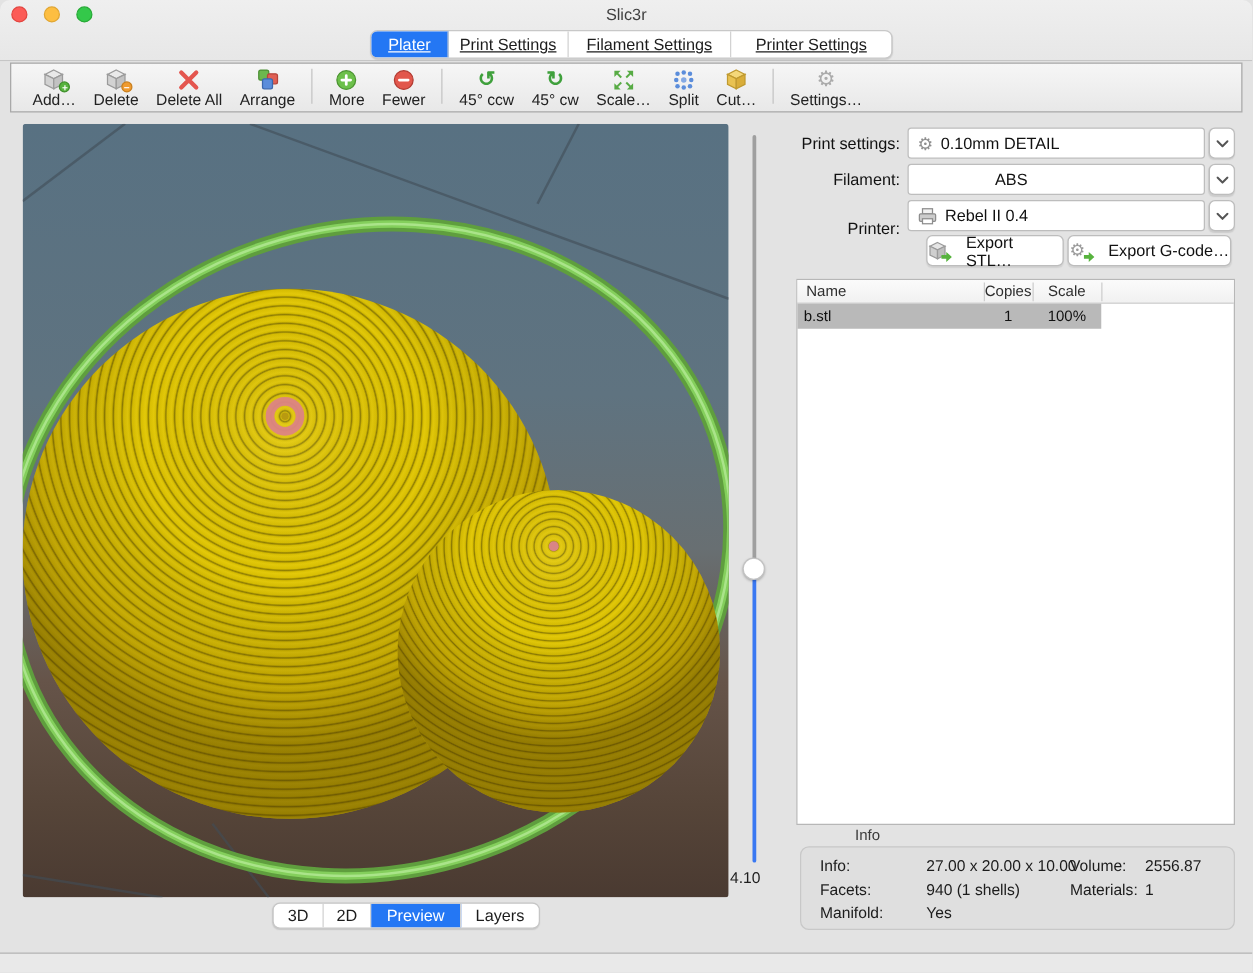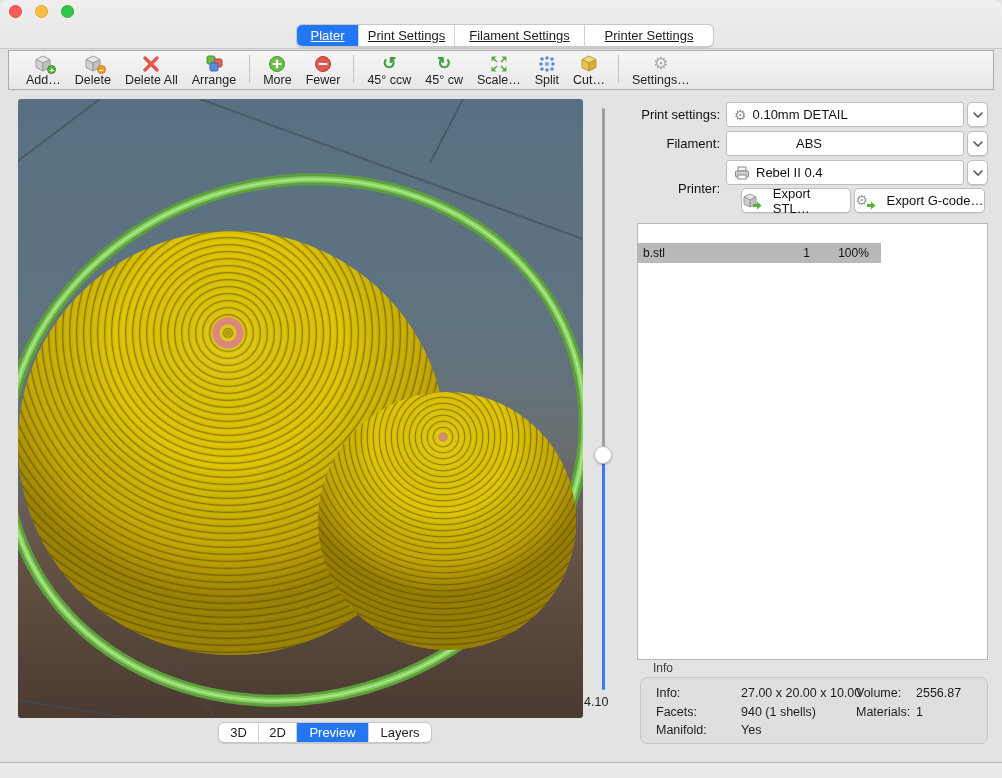--- a/index.html
+++ b/index.html
@@ -100,21 +100,21 @@
   .hname  { position:absolute; left:7px;  top:2px; }
   .hcop   { position:absolute; left:149px; width:39px; top:2px; text-align:center; }
   .hscale { position:absolute; left:188px; width:55px; top:2px; text-align:center; }
   .obj-row { position:absolute; left:0; top:19px; width:243px; height:20px;
              background:#b9b9b9; font-size:12px; color:#111; }
   .cname  { position:absolute; left:5px; top:3px; }
   .ccop   { position:absolute; left:149px; width:39px; top:3px; text-align:center; }
   .cscale { position:absolute; left:188px; width:55px; top:3px; text-align:center; }
 
   
-  .info-title { position:absolute; left:653px; top:661px; font-size:12px; color:#3a3a3a; }
+  .info-title { position:absolute; left:684px; top:661px; font-size:12px; color:#3a3a3a; }
   .info-box { position:absolute; left:640px; top:677px; width:348px; height:67px;
               background:#dfdfdf; border:1px solid #c8c8c8; border-radius:7px;
               font-size:12.5px; color:#1c1c1c; }
   .info-box span { position:absolute; white-space:nowrap; }
   .il1{left:15px}.iv1{left:100px}.il2{left:215px}.iv2{left:275px}
   .ir1{top:8px}.ir2{top:27px}.ir3{top:45px}
 
   
   .statusbar { position:absolute; left:0; top:762px; width:1002px; height:16px;
                background:#e9e9e9; border-top:1px solid #b2b2b2; }
@@ -122,20 +122,21 @@
   svg { display:block; }
 </style>
 </head>
 <body>
 
 <div class="header">
   <div class="titlebar">
     <div class="traffic t-red"></div>
     <div class="traffic t-yellow"></div>
     <div class="traffic t-green"></div>
+    <div class="win-title">Slic3r</div>
   </div>
   <div class="tabbar">
     <div class="tab w1 active">Plater</div>
     <div class="tab w2">Print Settings</div>
     <div class="tab w3">Filament Settings</div>
     <div class="tab w4">Printer Settings</div>
   </div>
 </div>
 
 <div class="toolbar">
@@ -376,21 +377,21 @@
 <div class="frow-label" style="top:131px">Filament:</div>
 <div class="combo noicon" style="top:131px">
   <span class="ctext">ABS</span>
 </div>
 <div class="drop-btn" style="top:131px">
   <svg width="10" height="6" viewBox="0 0 10 6">
     <polyline points="1,1 5,5 9,1" fill="none" stroke="#555" stroke-width="1.6" stroke-linecap="round"></polyline>
   </svg>
 </div>
 
-<div class="frow-label" style="top:176px">Printer:</div>
+<div class="frow-label" style="top:170px">Printer:</div>
 <div class="combo" style="top:160px">
   <svg width="16" height="14" viewBox="0 0 16 14">
     <rect x="4" y="1" width="8" height="4" fill="#f2f2f2" stroke="#8d8d8d"></rect>
     <rect x="1.5" y="5" width="13" height="6" rx="1" fill="#cccccc" stroke="#8d8d8d"></rect>
     <rect x="4" y="9" width="8" height="4" fill="#ffffff" stroke="#8d8d8d"></rect>
   </svg>
   <span class="ctext">Rebel II 0.4</span>
 </div>
 <div class="drop-btn" style="top:160px">
   <svg width="10" height="6" viewBox="0 0 10 6">
@@ -416,20 +417,28 @@
   <span class="mini-ic">
     <span style="color:#9a9a9a; font-size:14px; line-height:15px;">⚙</span>
     <svg class="mini-arrow" width="9" height="9" viewBox="0 0 9 9">
       <path d="M0 3 H4 V0.5 L8.5 4.5 L4 8.5 V6 H0 Z" fill="#57b33e"></path>
     </svg>
   </span>
   <span>Export G-code…</span>
 </div>
 
 <div class="obj-table">
+  <div class="obj-head">
+    <span class="hname">Name</span>
+    <span class="hcop">Copies</span>
+    <span class="hscale">Scale</span>
+    <span class="col-div" style="left:149px"></span>
+    <span class="col-div" style="left:188px"></span>
+    <span class="col-div" style="left:243px"></span>
+  </div>
   <div class="obj-row">
     <span class="cname">b.stl</span>
     <span class="ccop">1</span>
     <span class="cscale">100%</span>
   </div>
 </div>
 
 <div class="info-title">Info</div>
 <div class="info-box">
   <span class="il1 ir1">Info:</span>

